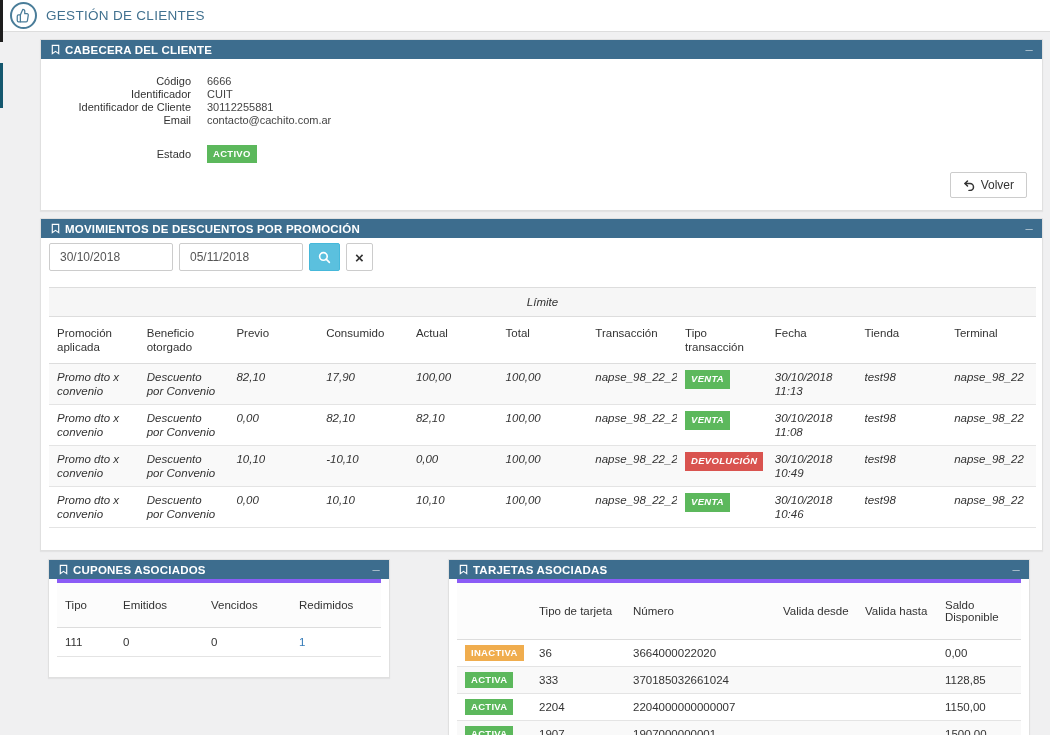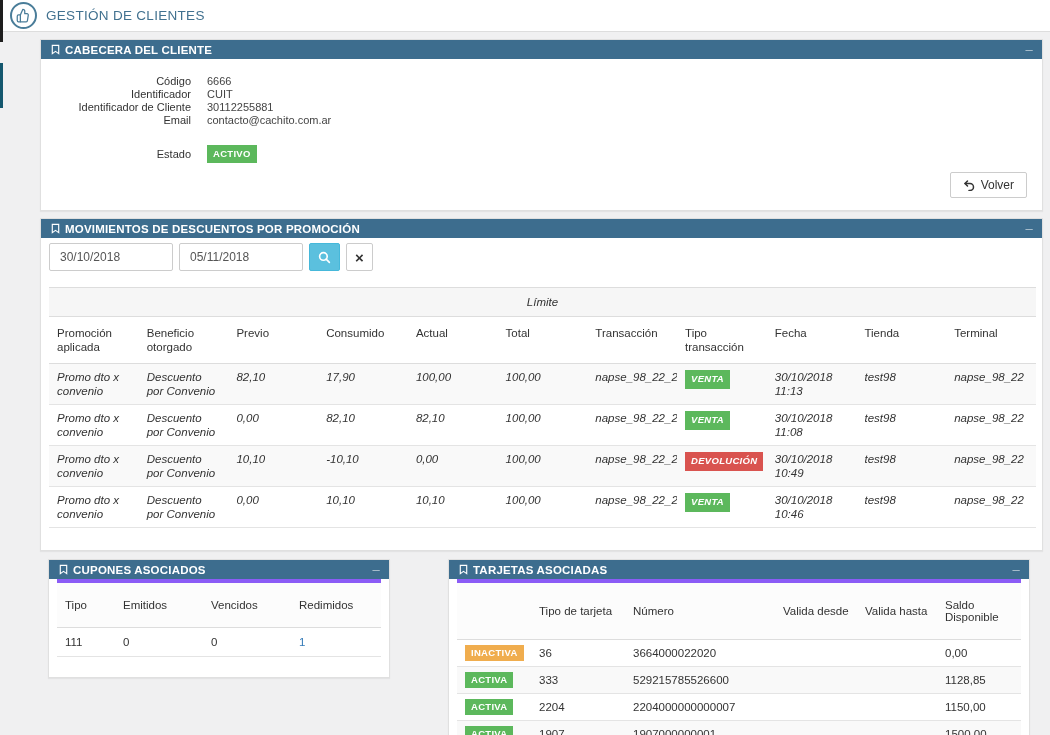--- a/index.html
+++ b/index.html
@@ -321,21 +321,21 @@
               <td class="t0"><span class="badge" style="background: rgb(240, 173, 78);">INACTIVA</span></td>
               <td class="t1">36</td>
               <td class="t2">3664000022020</td>
               <td class="t3"></td>
               <td class="t4"></td>
               <td>0,00</td>
             </tr>
             <tr>
               <td class="t0"><span class="badge" style="background: rgb(92, 184, 92);">ACTIVA</span></td>
               <td class="t1">333</td>
-              <td class="t2">529215785526600</td>
+              <td class="t2">370185032661024</td>
               <td class="t3"></td>
               <td class="t4"></td>
               <td>1128,85</td>
             </tr>
             <tr>
               <td class="t0"><span class="badge" style="background: rgb(92, 184, 92);">ACTIVA</span></td>
               <td class="t1">2204</td>
               <td class="t2">2204000000000007</td>
               <td class="t3"></td>
               <td class="t4"></td>

